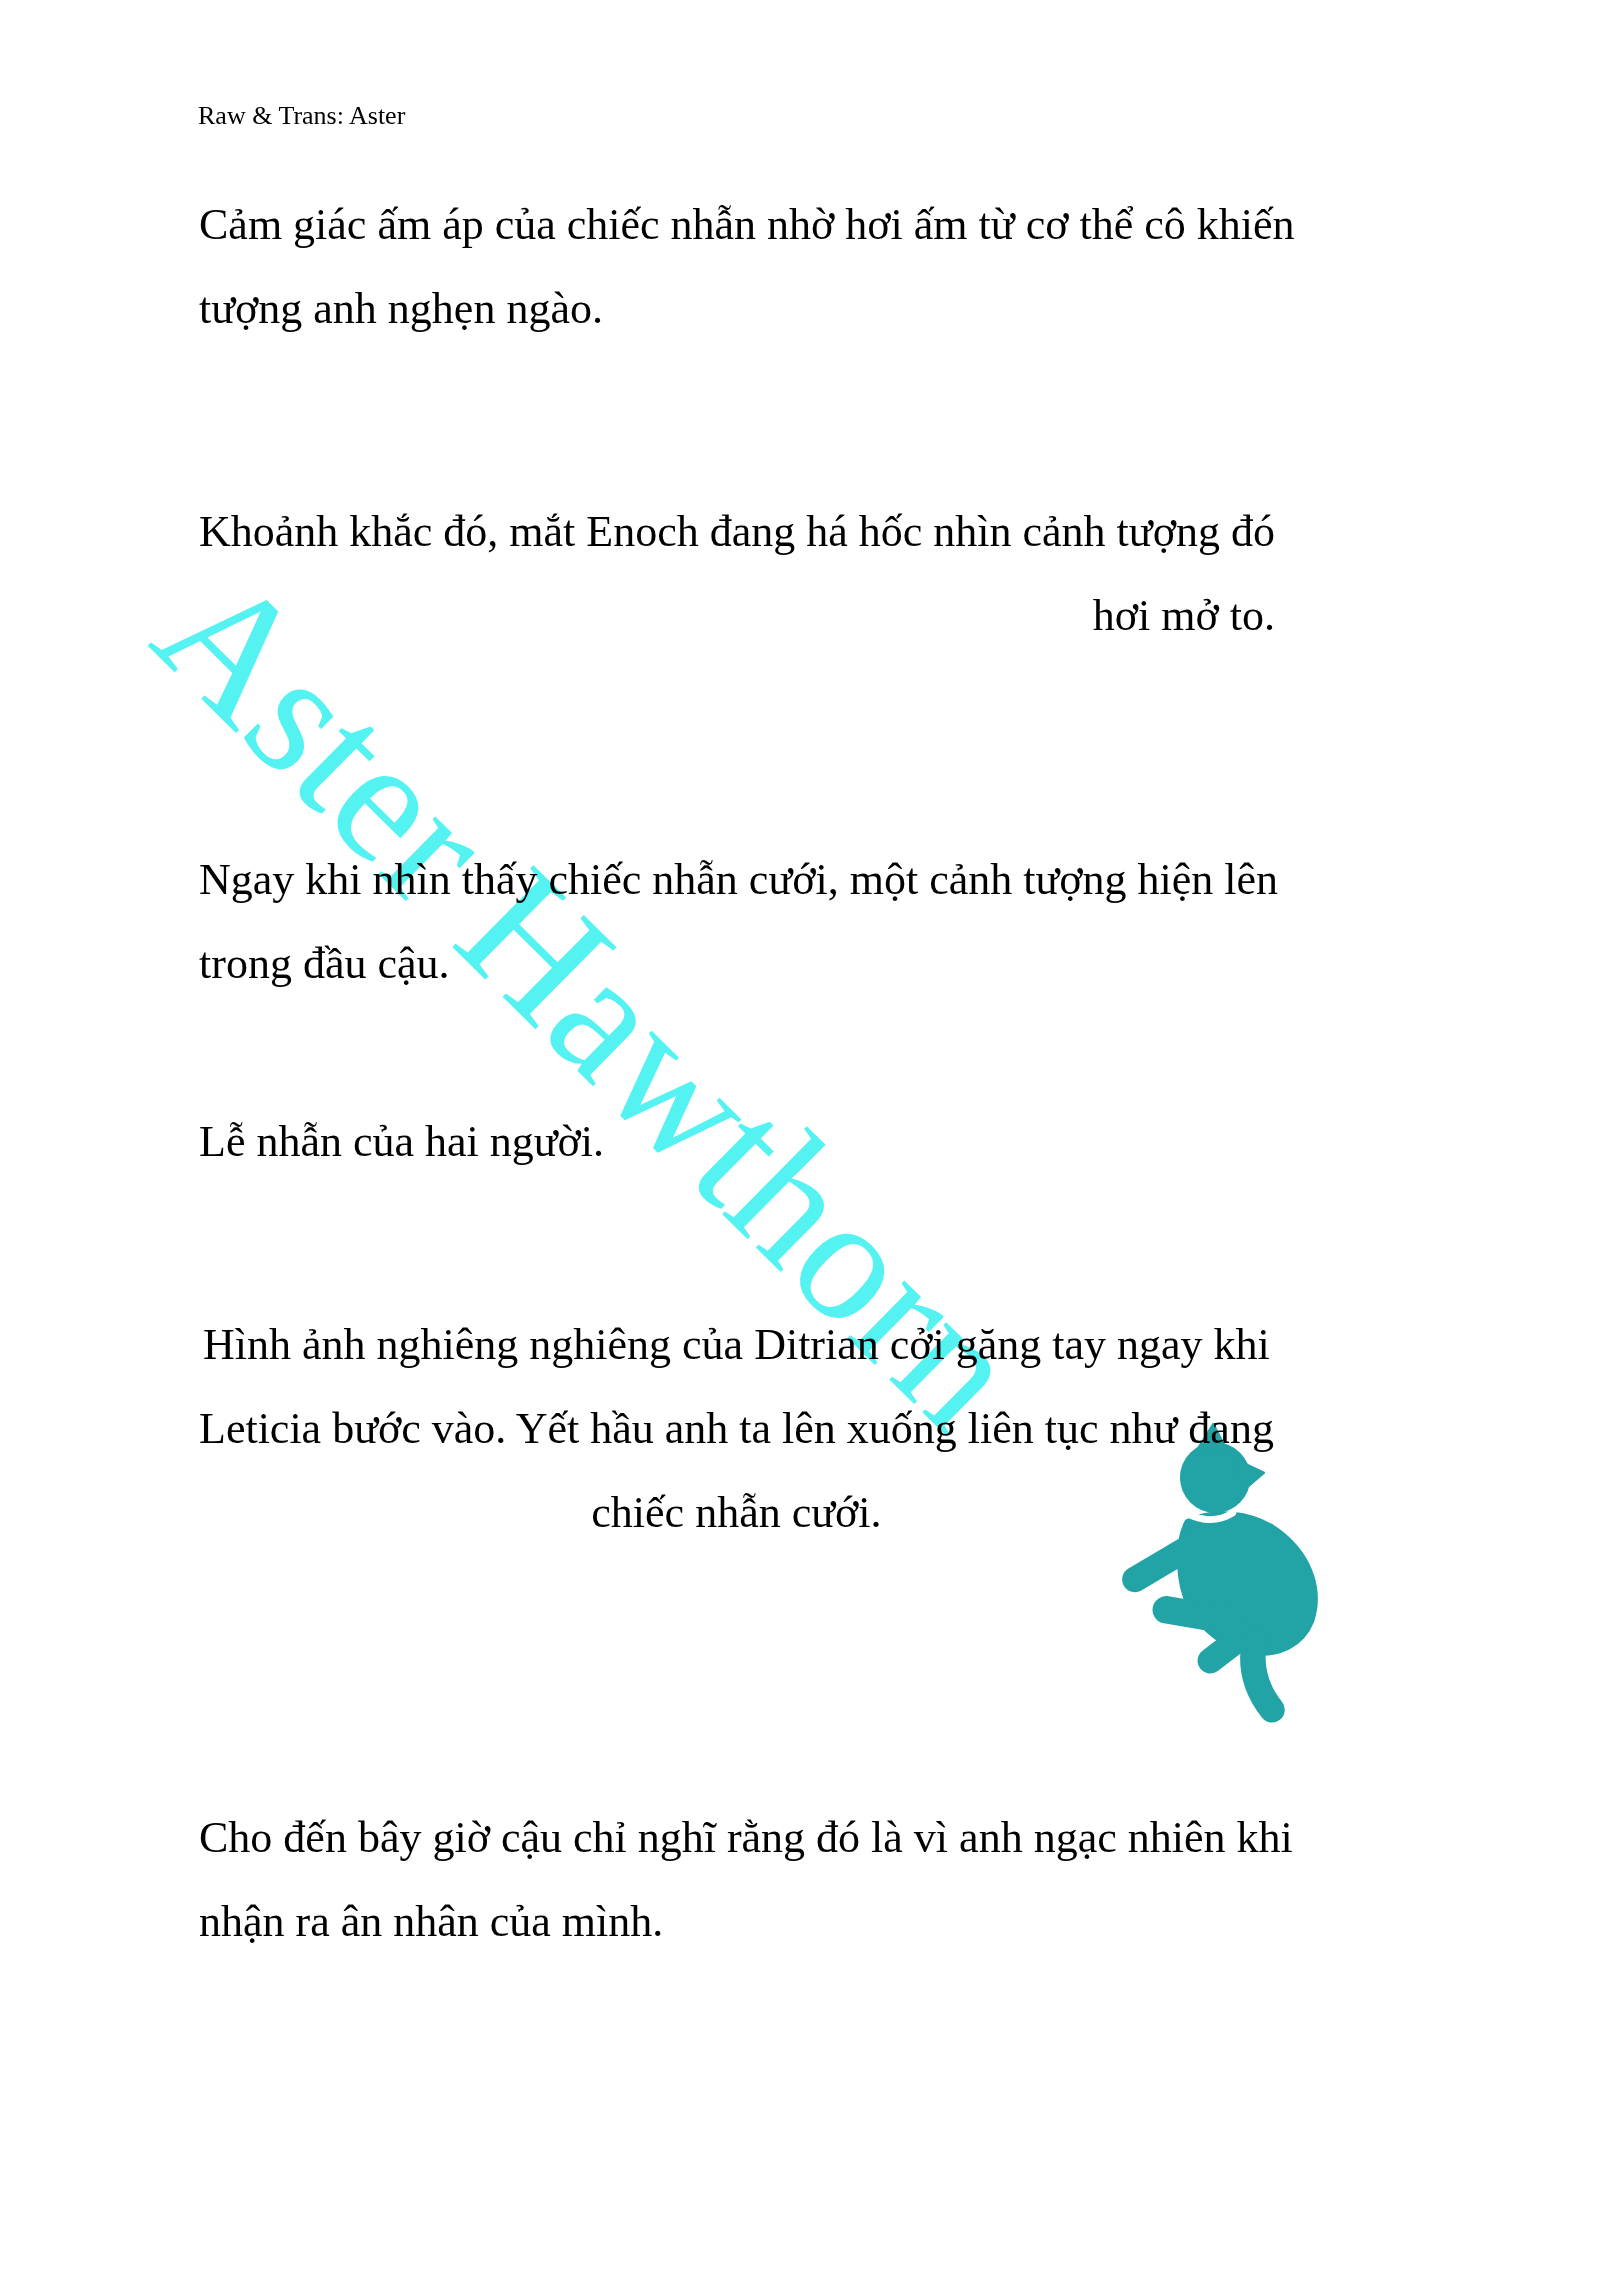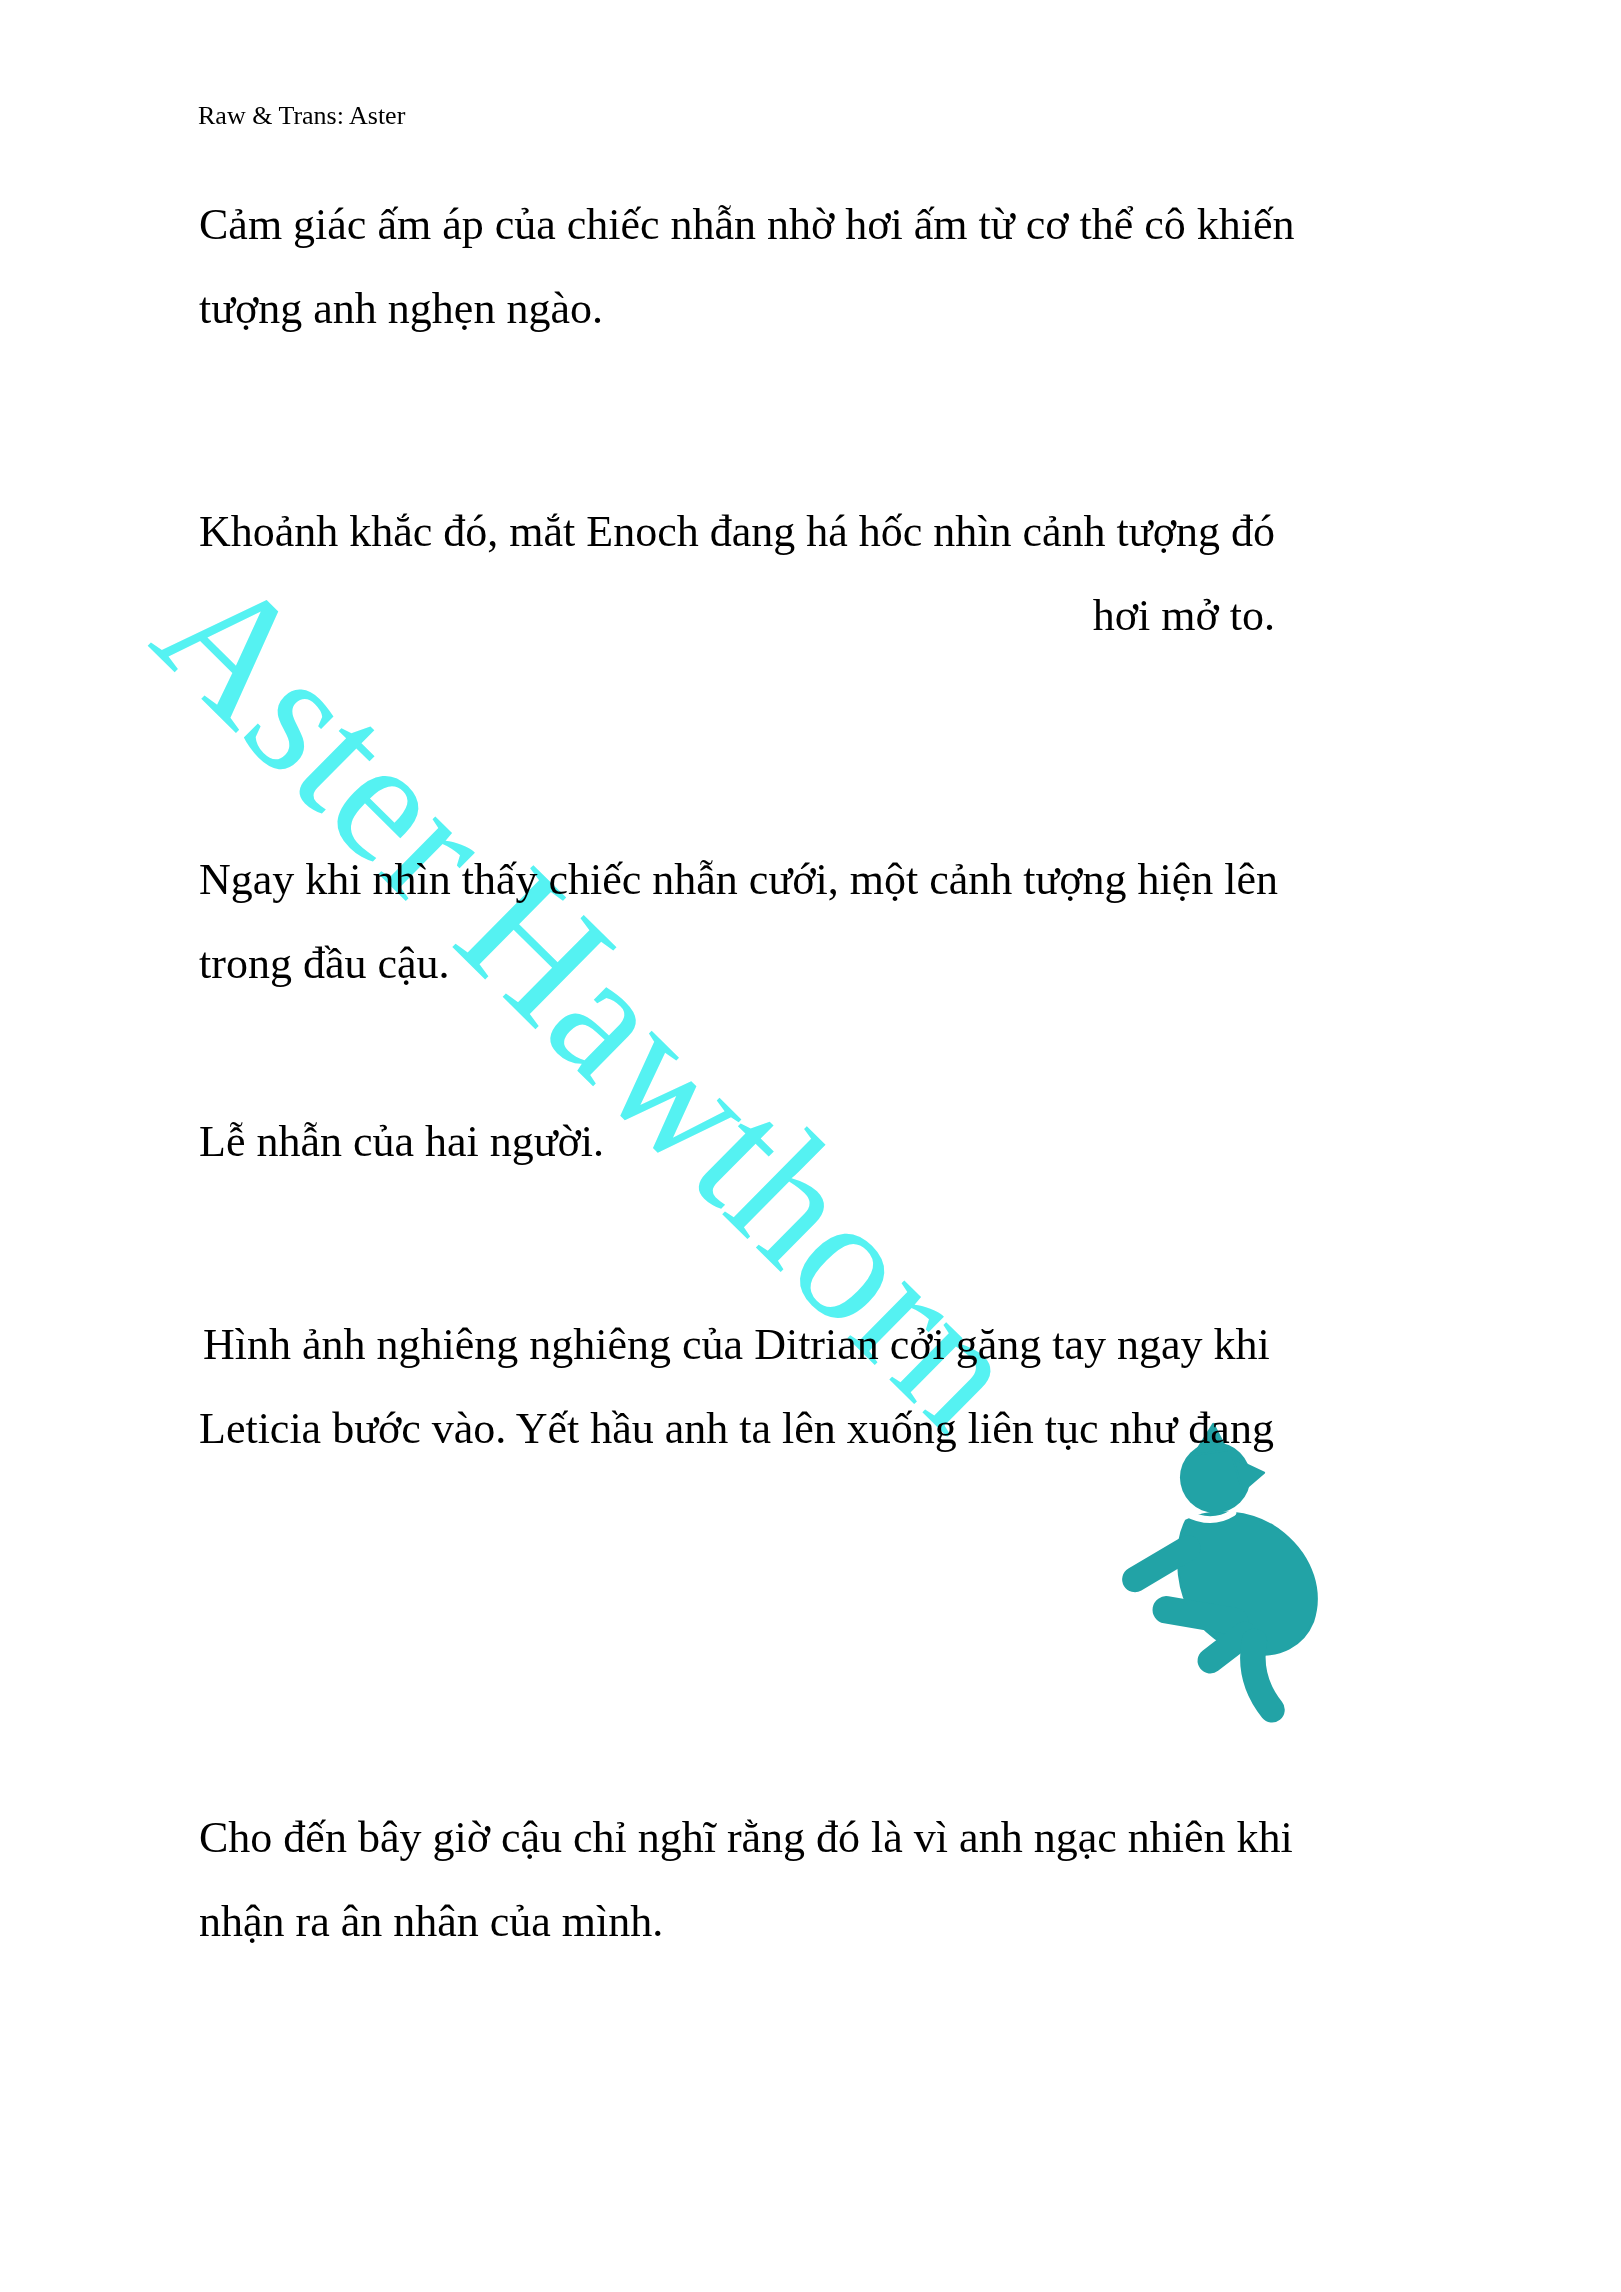--- a/index.html
+++ b/index.html
@@ -74,20 +74,21 @@
     <span>trong đầu cậu.</span>
   </p>
 
   <p class="para" style="top:1099px;">
     <span>Lễ nhẫn của hai người.</span>
   </p>
 
   <p class="para" style="top:1302px;text-align:center;">
     <span>Hình ảnh nghiêng nghiêng của Ditrian cởi găng tay ngay khi</span>
     <span>Leticia bước vào. Yết hầu anh ta lên xuống liên tục như đang</span>
+    <span>chiếc nhẫn cưới.</span>
   </p>
 
   <p class="para" style="top:1795px;">
     <span>Cho đến bây giờ cậu chỉ nghĩ rằng đó là vì anh ngạc nhiên khi</span>
     <span>nhận ra ân nhân của mình.</span>
   </p>
 
 </div>
 
 

